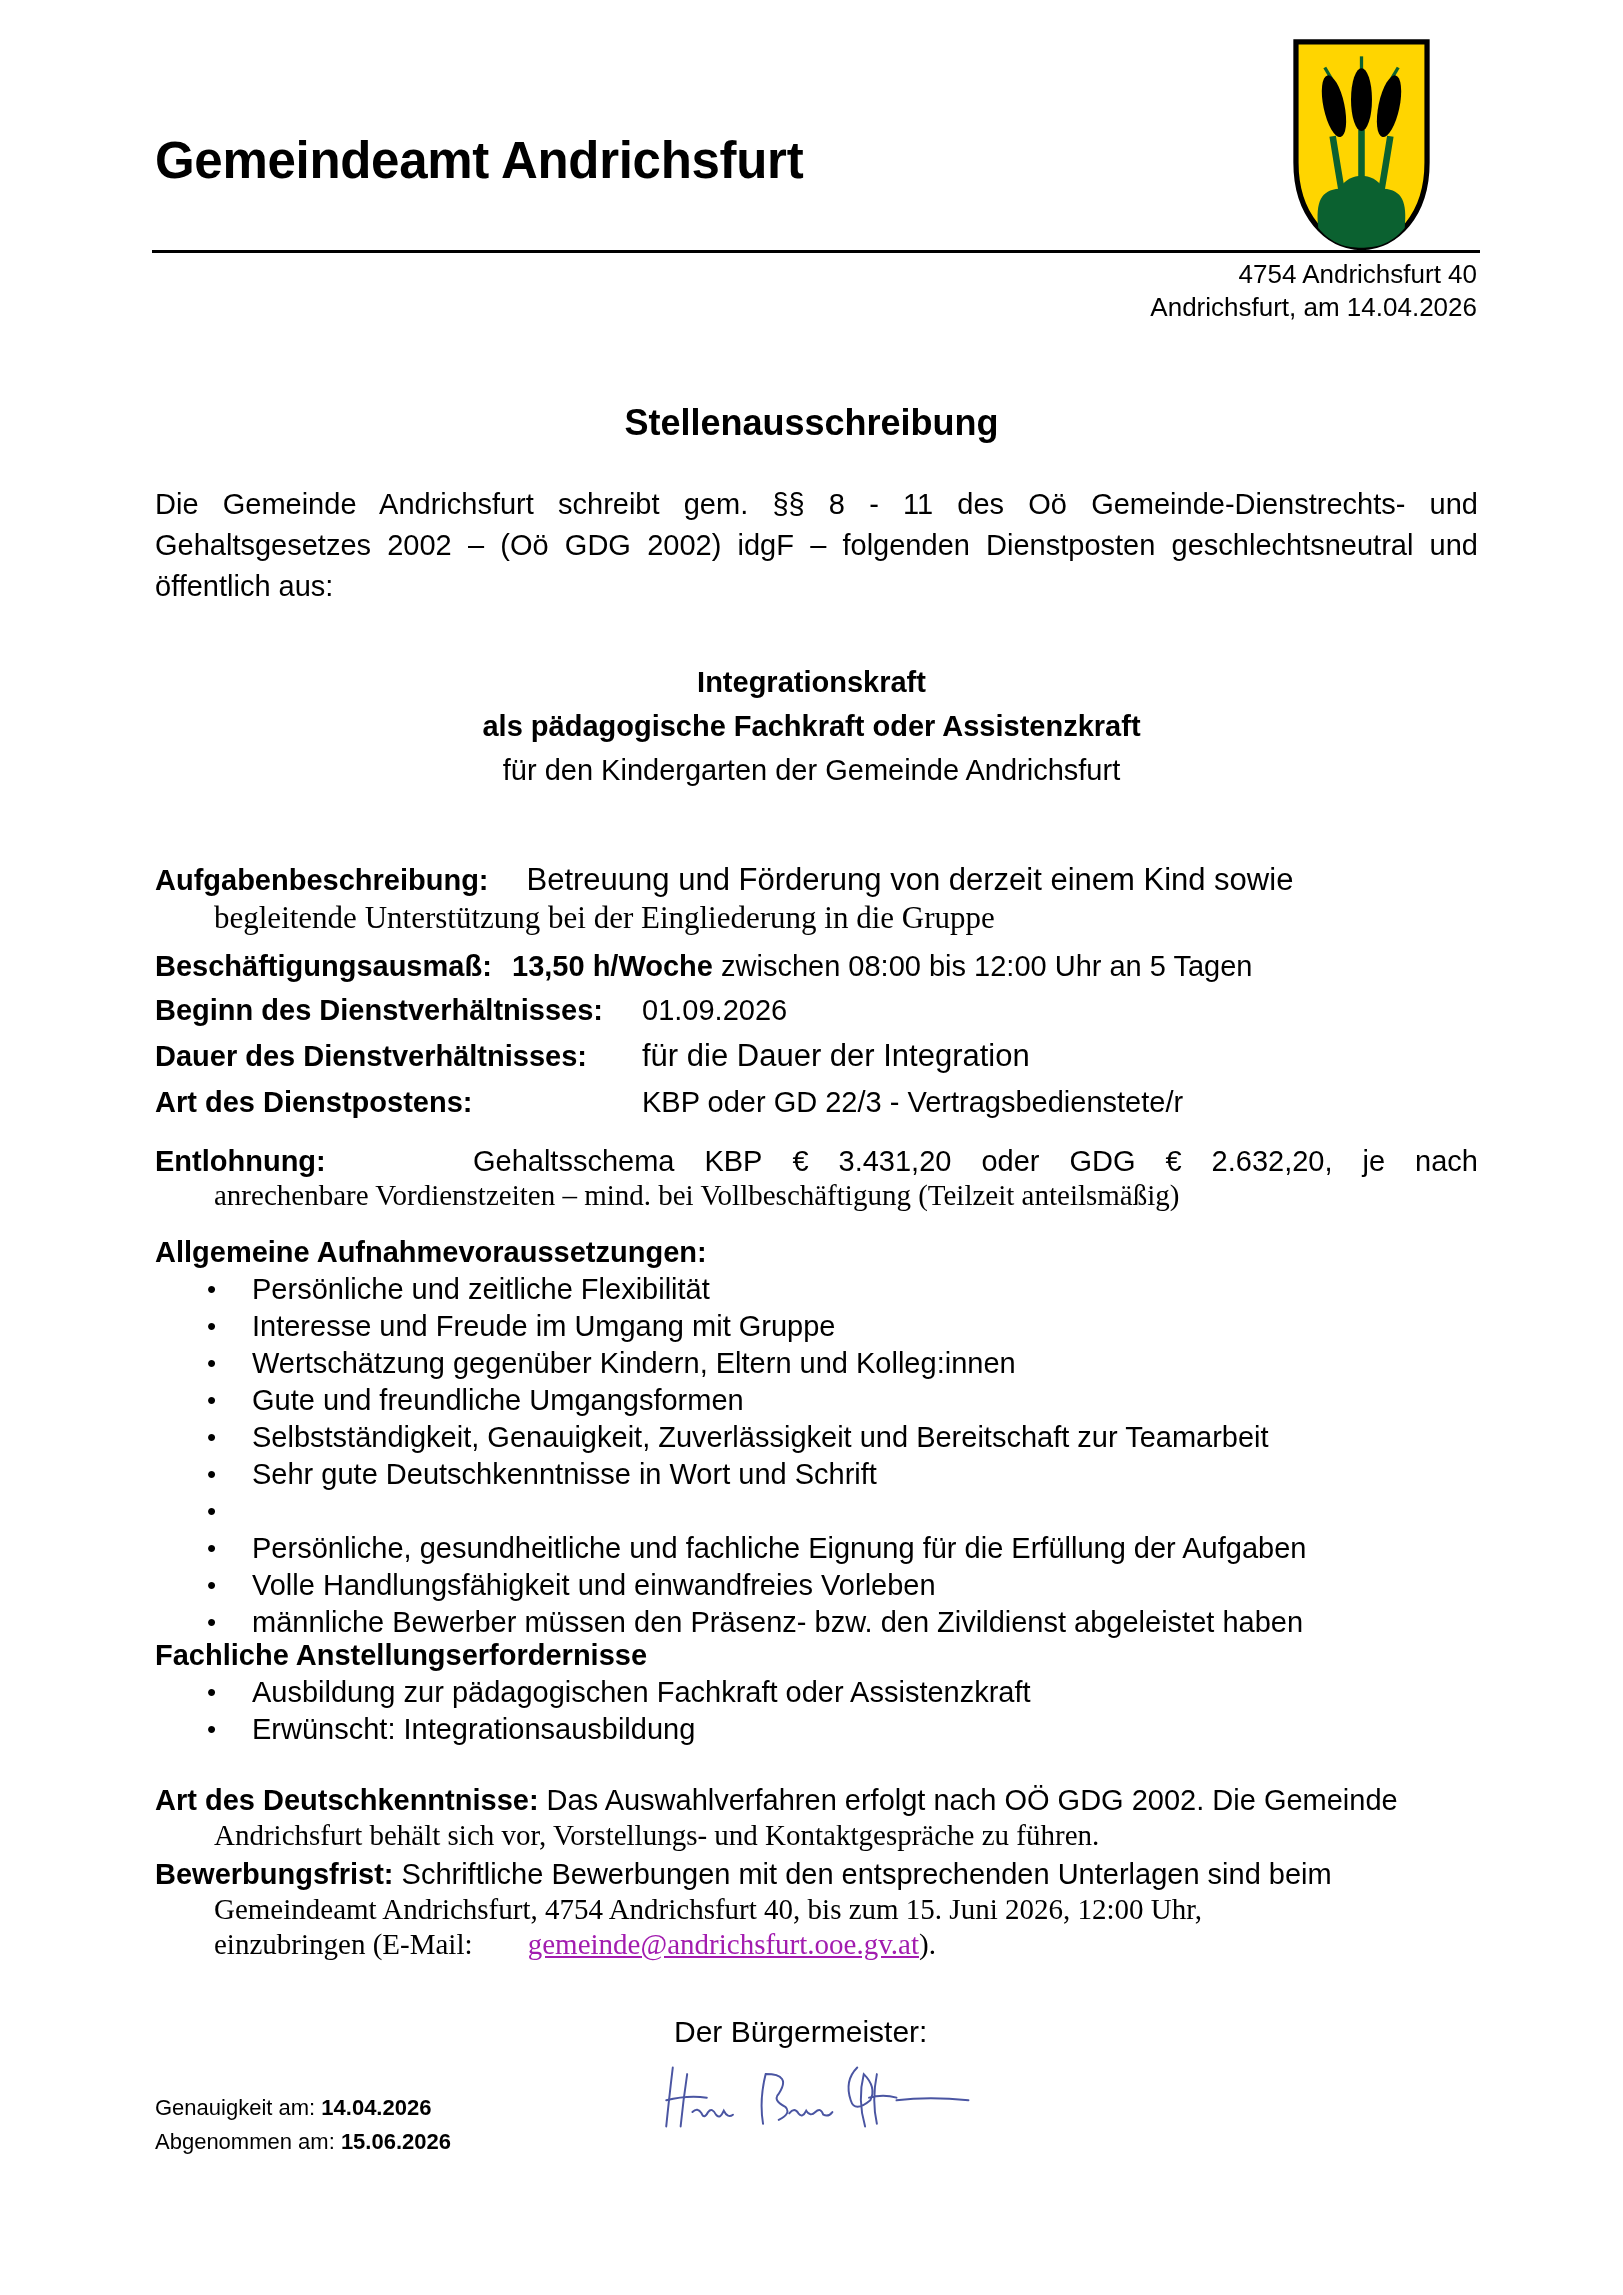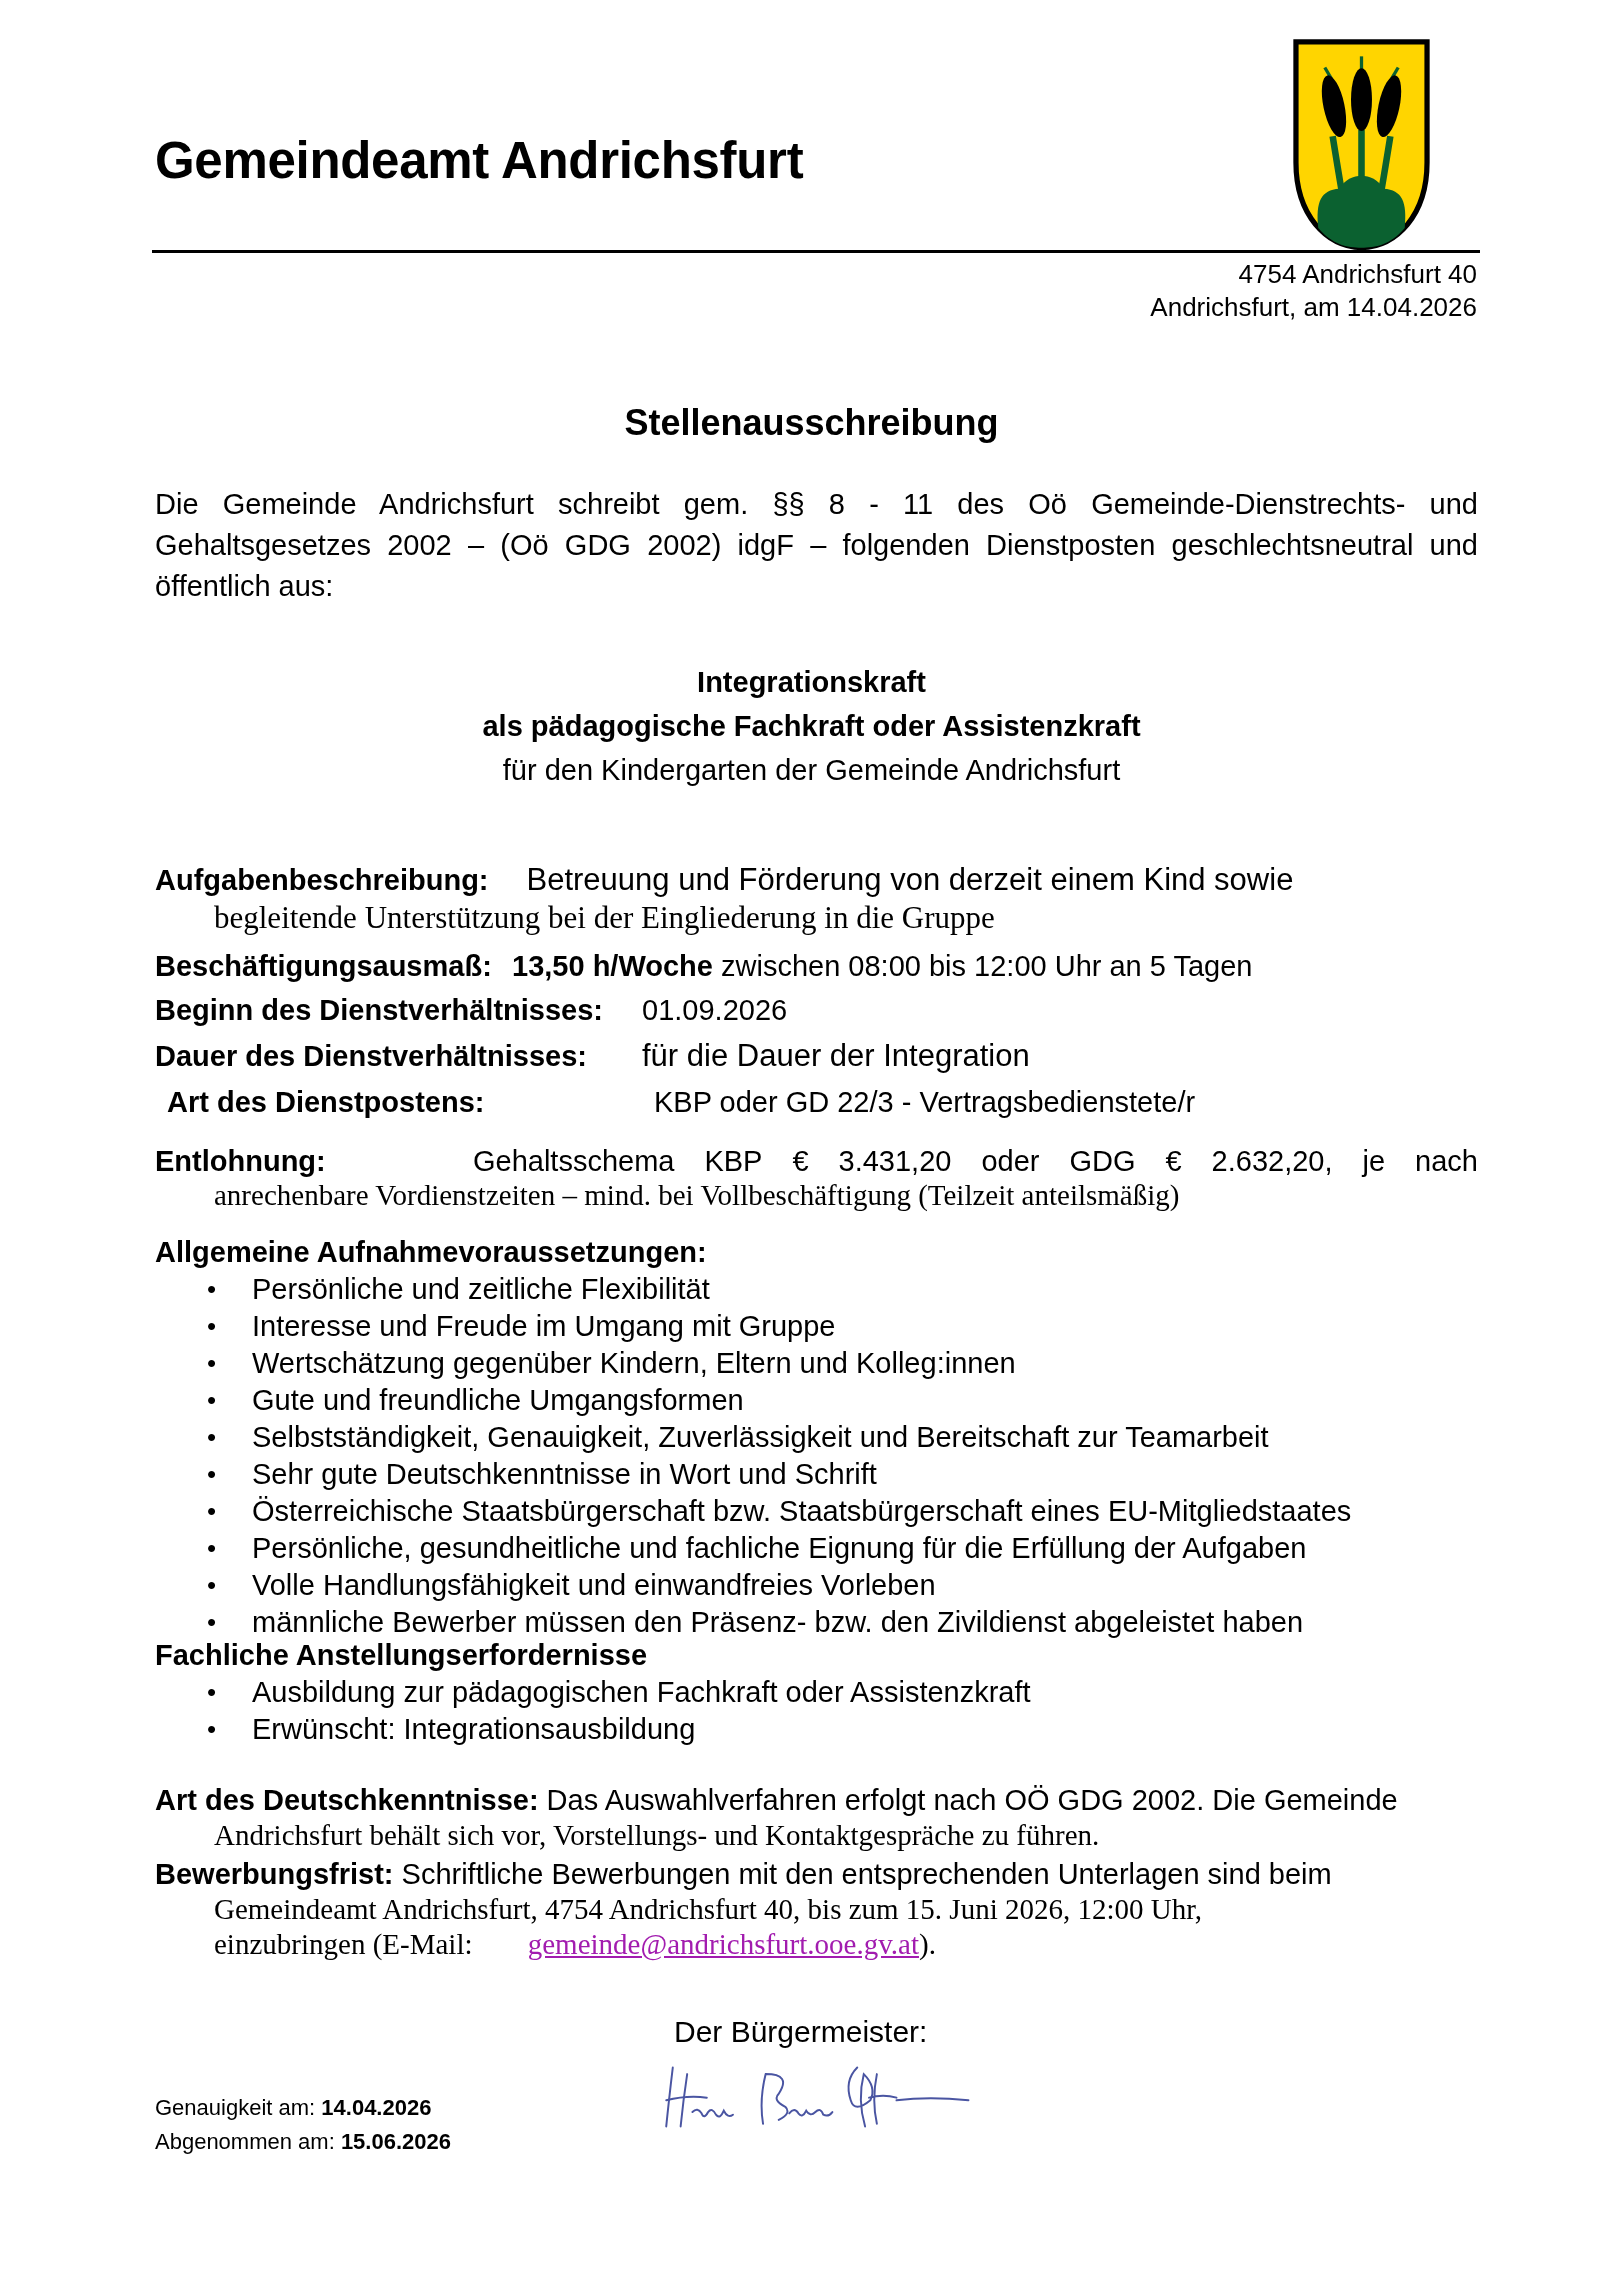--- a/index.html
+++ b/index.html
@@ -84,21 +84,21 @@
 <div class="abs kv" style="top:950px;">
   <span class="lbl" style="width:357px;">Beschäftigungsausmaß:</span><b>13,50 h/Woche</b><span> zwischen 08:00 bis 12:00 Uhr an 5 Tagen</span>
 </div>
 <div class="abs kv" style="top:994px;">
   <span class="lbl" style="width:487px;">Beginn des Dienstverhältnisses:</span><span>01.09.2026</span>
 </div>
 <div class="abs kv" style="top:1038px;">
   <span class="lbl" style="width:487px;">Dauer des Dienstverhältnisses:</span><span class="big">für die Dauer der Integration</span>
 </div>
 <div class="abs kv" style="top:1086px;">
-  <span class="lbl" style="width:487px;margin-left:12px;">Art des Dienstpostens:</span><span>KBP oder GD 22/3 - Vertragsbedienstete/r</span>
+  <span class="lbl" style="width:487px;">Art des Dienstpostens:</span><span>KBP oder GD 22/3 - Vertragsbedienstete/r</span>
 </div>
 
 <div class="abs sal">
   <div class="first">
     <span class="lbl">Entlohnung:</span>
     <span>Gehaltsschema</span>
     <span>KBP</span>
     <span>€</span>
     <span>3.431,20</span>
     <span>oder</span>
@@ -113,21 +113,21 @@
 
 <div class="abs list" style="top:1234px;">
   <div class="sect-h" style="line-height:37px;">Allgemeine Aufnahmevoraussetzungen:</div>
   <ul id="gen-list">
       <li><span class="bullet">•</span><span>Persönliche und zeitliche Flexibilität</span></li>
       <li><span class="bullet">•</span><span>Interesse und Freude im Umgang mit Gruppe</span></li>
       <li><span class="bullet">•</span><span>Wertschätzung gegenüber Kindern, Eltern und Kolleg:innen</span></li>
       <li><span class="bullet">•</span><span>Gute und freundliche Umgangsformen</span></li>
       <li><span class="bullet">•</span><span>Selbstständigkeit, Genauigkeit, Zuverlässigkeit und Bereitschaft zur Teamarbeit</span></li>
       <li><span class="bullet">•</span><span>Sehr gute Deutschkenntnisse in Wort und Schrift</span></li>
-      <li><span class="bullet">•</span><span>Österreichische Staatsbürgerschaft bzw. Staatsbürgerschaft eines EU-Mitgliedstaates</span></li>
+      <li><span class="bullet">•</span></li>
       <li><span class="bullet">•</span><span>Persönliche, gesundheitliche und fachliche Eignung für die Erfüllung der Aufgaben</span></li>
       <li><span class="bullet">•</span><span>Volle Handlungsfähigkeit und einwandfreies Vorleben</span></li>
       <li><span class="bullet">•</span><span>männliche Bewerber müssen den Präsenz- bzw. den Zivildienst abgeleistet haben</span></li>
     </ul>
 </div>
 
 <div class="abs list" style="top:1637px;">
   <div class="sect-h" style="line-height:37px;">Fachliche Anstellungserfordernisse</div>
   <ul id="prof-list">
       <li><span class="bullet">•</span><span>Ausbildung zur pädagogischen Fachkraft oder Assistenzkraft</span></li>

